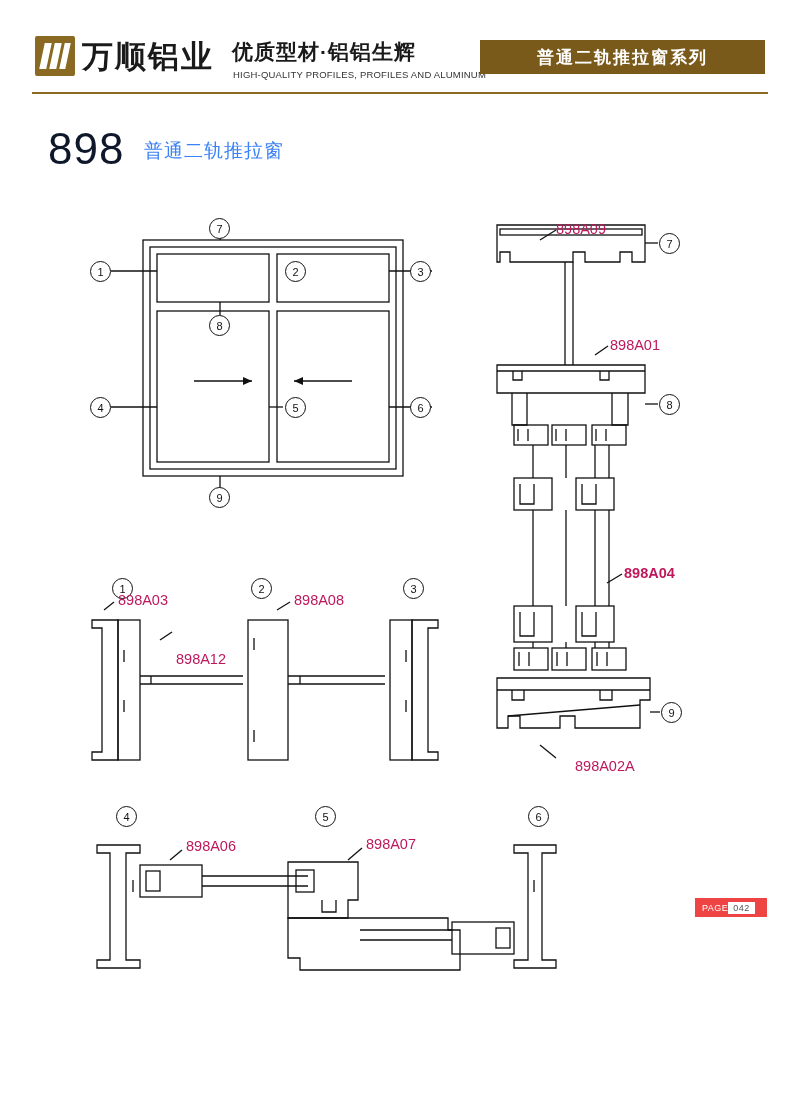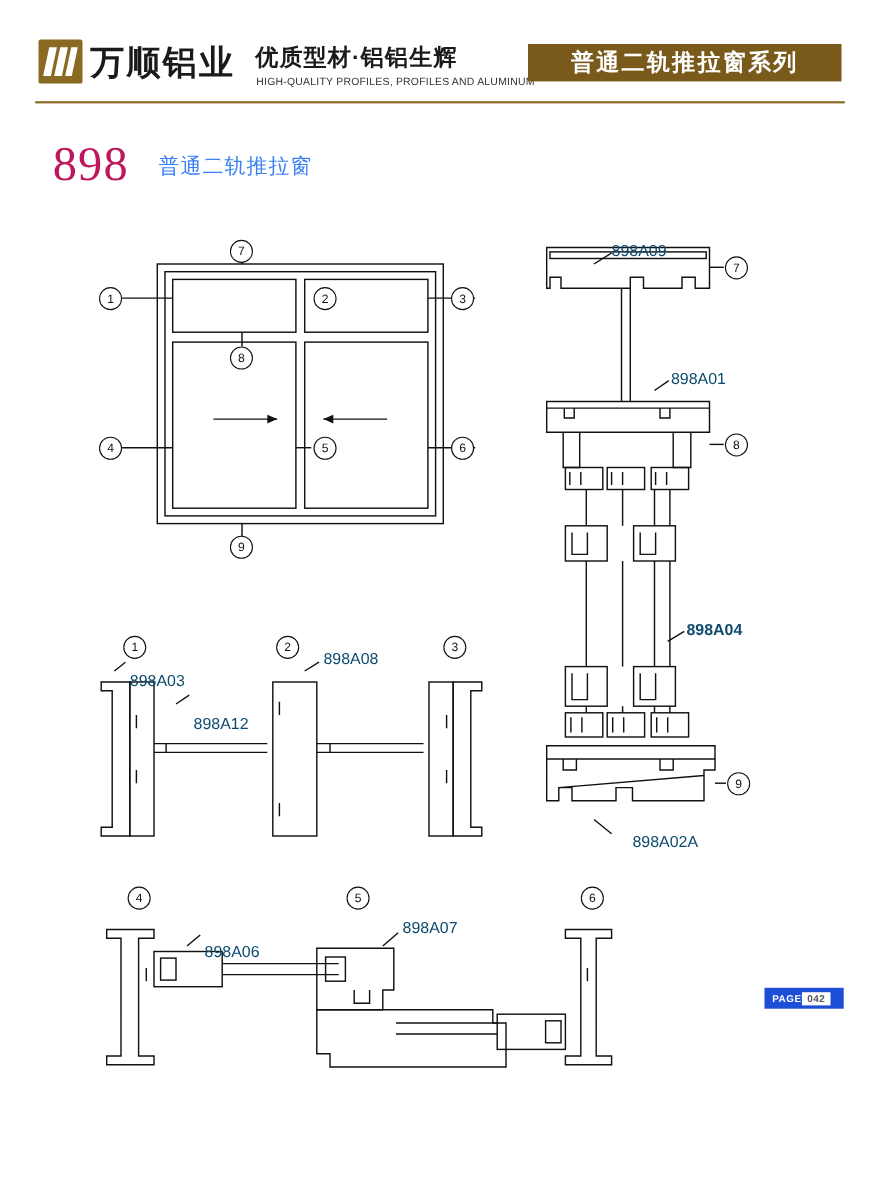--- a/index.html
+++ b/index.html
@@ -71,41 +71,41 @@
     color: #333;
     letter-spacing: 0.2px;
     white-space: nowrap;
   }
   .series-badge {
     position: absolute;
     left: 480px; top: 40px;
     width: 285px; height: 34px;
     background: #7a5a1b;
     color: #fff;
-    font-size: 21px;
+    font-size: 17px;
     font-weight: bold;
     letter-spacing: 2px;
     display: flex;
     align-items: center;
     justify-content: center;
   }
   .header-rule {
     position: absolute;
     left: 32px; top: 92px;
     width: 736px; height: 2px;
     background: #8a6a22;
   }
 
   
   .model-no {
     position: absolute;
     left: 48px; top: 124px;
     font-size: 44px;
-    color: #be185d;
-    font-family: Liberation Serif, serif;
+    color: #0f172a;
+    font-family: Liberation Sans, sans-serif;
     letter-spacing: 1px;
   }
   .model-name {
     position: absolute;
     left: 144px; top: 138px;
     font-size: 19px;
     color: #3b82f6;
     letter-spacing: 1px;
   }
 
@@ -130,37 +130,36 @@
     align-items: center;
     justify-content: center;
     background: #fff;
     font-family: "Liberation Sans", sans-serif;
   }
 
   
   .part-label {
     position: absolute;
     font-size: 14.5px;
-    color: #0c4a6e;
+    color: #be185d;
     white-space: nowrap;
     font-family: "Liberation Sans", sans-serif;
   }
 
   
   .page-badge {
     position: absolute;
     right: 33px; bottom: 30px;
     width: 72px; height: 19px;
-    background: #1d4ed8;
+    background: #ef4444;
     display: flex;
     align-items: center;
     font-size: 9px;
     color: #fff;
     letter-spacing: 0.5px;
-    font-weight: bold;
   }
   .page-badge .pg-txt { padding-left: 7px; }
   .page-badge .pg-num {
     margin-left: 0;
     background: #ffffff;
     color: #555;
     font-size: 9px;
     padding: 1px 5px;
   }
 </style>
@@ -365,25 +364,25 @@
 
   <div class="bubble" style="left:116px; top:806px;">4</div>
   <div class="bubble" style="left:315px; top:806px;">5</div>
   <div class="bubble" style="left:528px; top:806px;">6</div>
 
   <div class="part-label" style="left:556px; top:221px;">898A09</div>
   <div class="part-label" style="left:610px; top:337px;">898A01</div>
   <div class="part-label" style="left:624px; top:565px;font-weight:bold;">898A04</div>
   <div class="part-label" style="left:575px; top:758px;">898A02A</div>
 
-  <div class="part-label" style="left:118px; top:612px;text-align:center;">898A03</div>
+  <div class="part-label" style="left:118px; top:592px;text-align:center;">898A03</div>
   <div class="part-label" style="left:176px; top:622px;margin-top:29px;">898A12</div>
   <div class="part-label" style="left:294px; top:592px;">898A08</div>
 
-  <div class="part-label" style="left:186px; top:838px;margin-top:20px;">898A06</div>
+  <div class="part-label" style="left:186px; top:838px;">898A06</div>
   <div class="part-label" style="left:366px; top:836px;">898A07</div>
 
   <div class="page-badge">
     <span class="pg-txt">PAGE</span>
     <span class="pg-num">042</span>
   </div>
 
 </div>
 
 </body></html>

